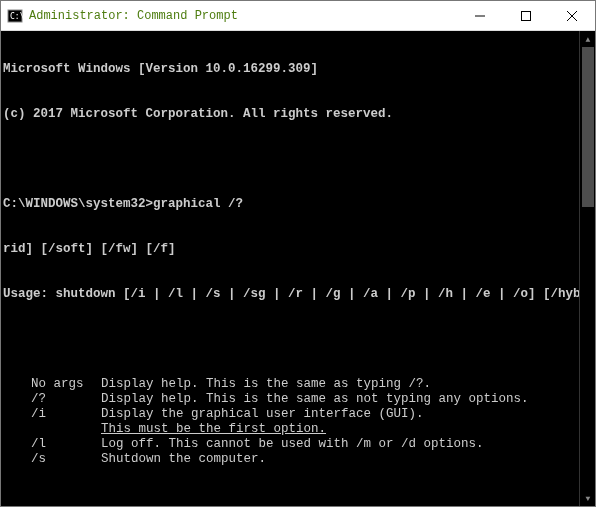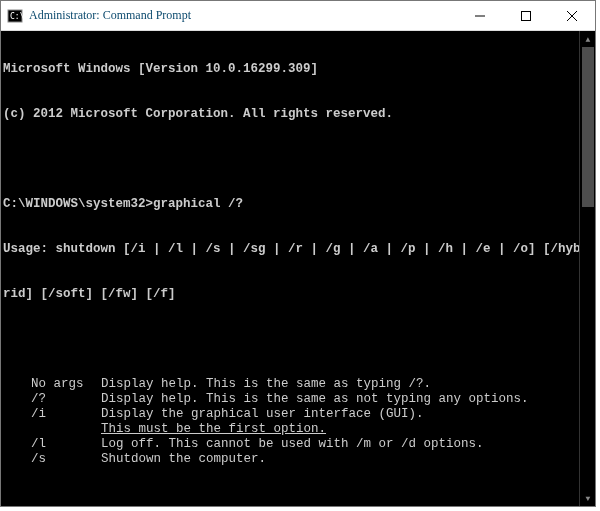--- a/index.html
+++ b/index.html
@@ -30,23 +30,23 @@
       width: 16px;
       height: 16px;
       display: flex;
       align-items: center;
       justify-content: center;
       margin-right: 6px;
     }
     .titlebar-icon svg { width: 16px; height: 16px; }
     .titlebar-text {
       flex: 1;
-      font-family: Liberation Serif, serif;
+      font-family: Liberation Mono, monospace;
       font-size: 12px;
-      color: #0c4a6e;
+      color: #4d7c0f;
     }
     .titlebar-controls {
       display: flex;
       height: 100%;
     }
     .titlebar-btn {
       width: 46px;
       height: 100%;
       display: flex;
       align-items: center;
@@ -133,25 +133,25 @@
         <svg width="10" height="10">
             <line x1="0" y1="0" x2="10" y2="10" stroke="#000" stroke-width="1"></line>
             <line x1="10" y1="0" x2="0" y2="10" stroke="#000" stroke-width="1"></line>
           </svg>
       </button>
     </div>
   </div>
 
   <div class="terminal">
     <div class="term-line">Microsoft Windows [Version 10.0.16299.309]</div>
-    <div class="term-line">(c) 2012 Microsoft Corporation. All rights reserved.</div>
+    <div class="term-line">(c) 2017 Microsoft Corporation. All rights reserved.</div>
     <div class="blank-line"></div>
     <div class="term-line"><span>C:\WINDOWS\system32&gt;</span><span>graphical /?</span></div>
+    <div class="term-line">rid] [/soft] [/fw] [/f]</div>
     <div class="term-line">Usage: shutdown [/i | /l | /s | /sg | /r | /g | /a | /p | /h | /e | /o] [/hyb</div>
-    <div class="term-line">rid] [/soft] [/fw] [/f]</div>
     <div class="blank-line"></div>
     <div id="options-container"><div class="opt-row"><div class="opt-key">No args</div><div class="opt-desc">Display help. This is the same as typing /?.</div></div><div class="opt-row"><div class="opt-key">/?</div><div class="opt-desc">Display help. This is the same as not typing any options.</div></div><div class="opt-row"><div class="opt-key">/i</div><div class="opt-desc">Display the graphical user interface (GUI).</div></div><div class="opt-cont">This must be the first option.</div><div class="opt-row"><div class="opt-key">/l</div><div class="opt-desc">Log off. This cannot be used with /m or /d options.</div></div><div class="opt-row"><div class="opt-key">/s</div><div class="opt-desc">Shutdown the computer.</div></div></div>
     
 
     <div class="scrollbar">
       <div class="scroll-up">▲</div>
       <div class="scroll-thumb"></div>
       <div class="scroll-down">▼</div>
     </div>
   </div>

